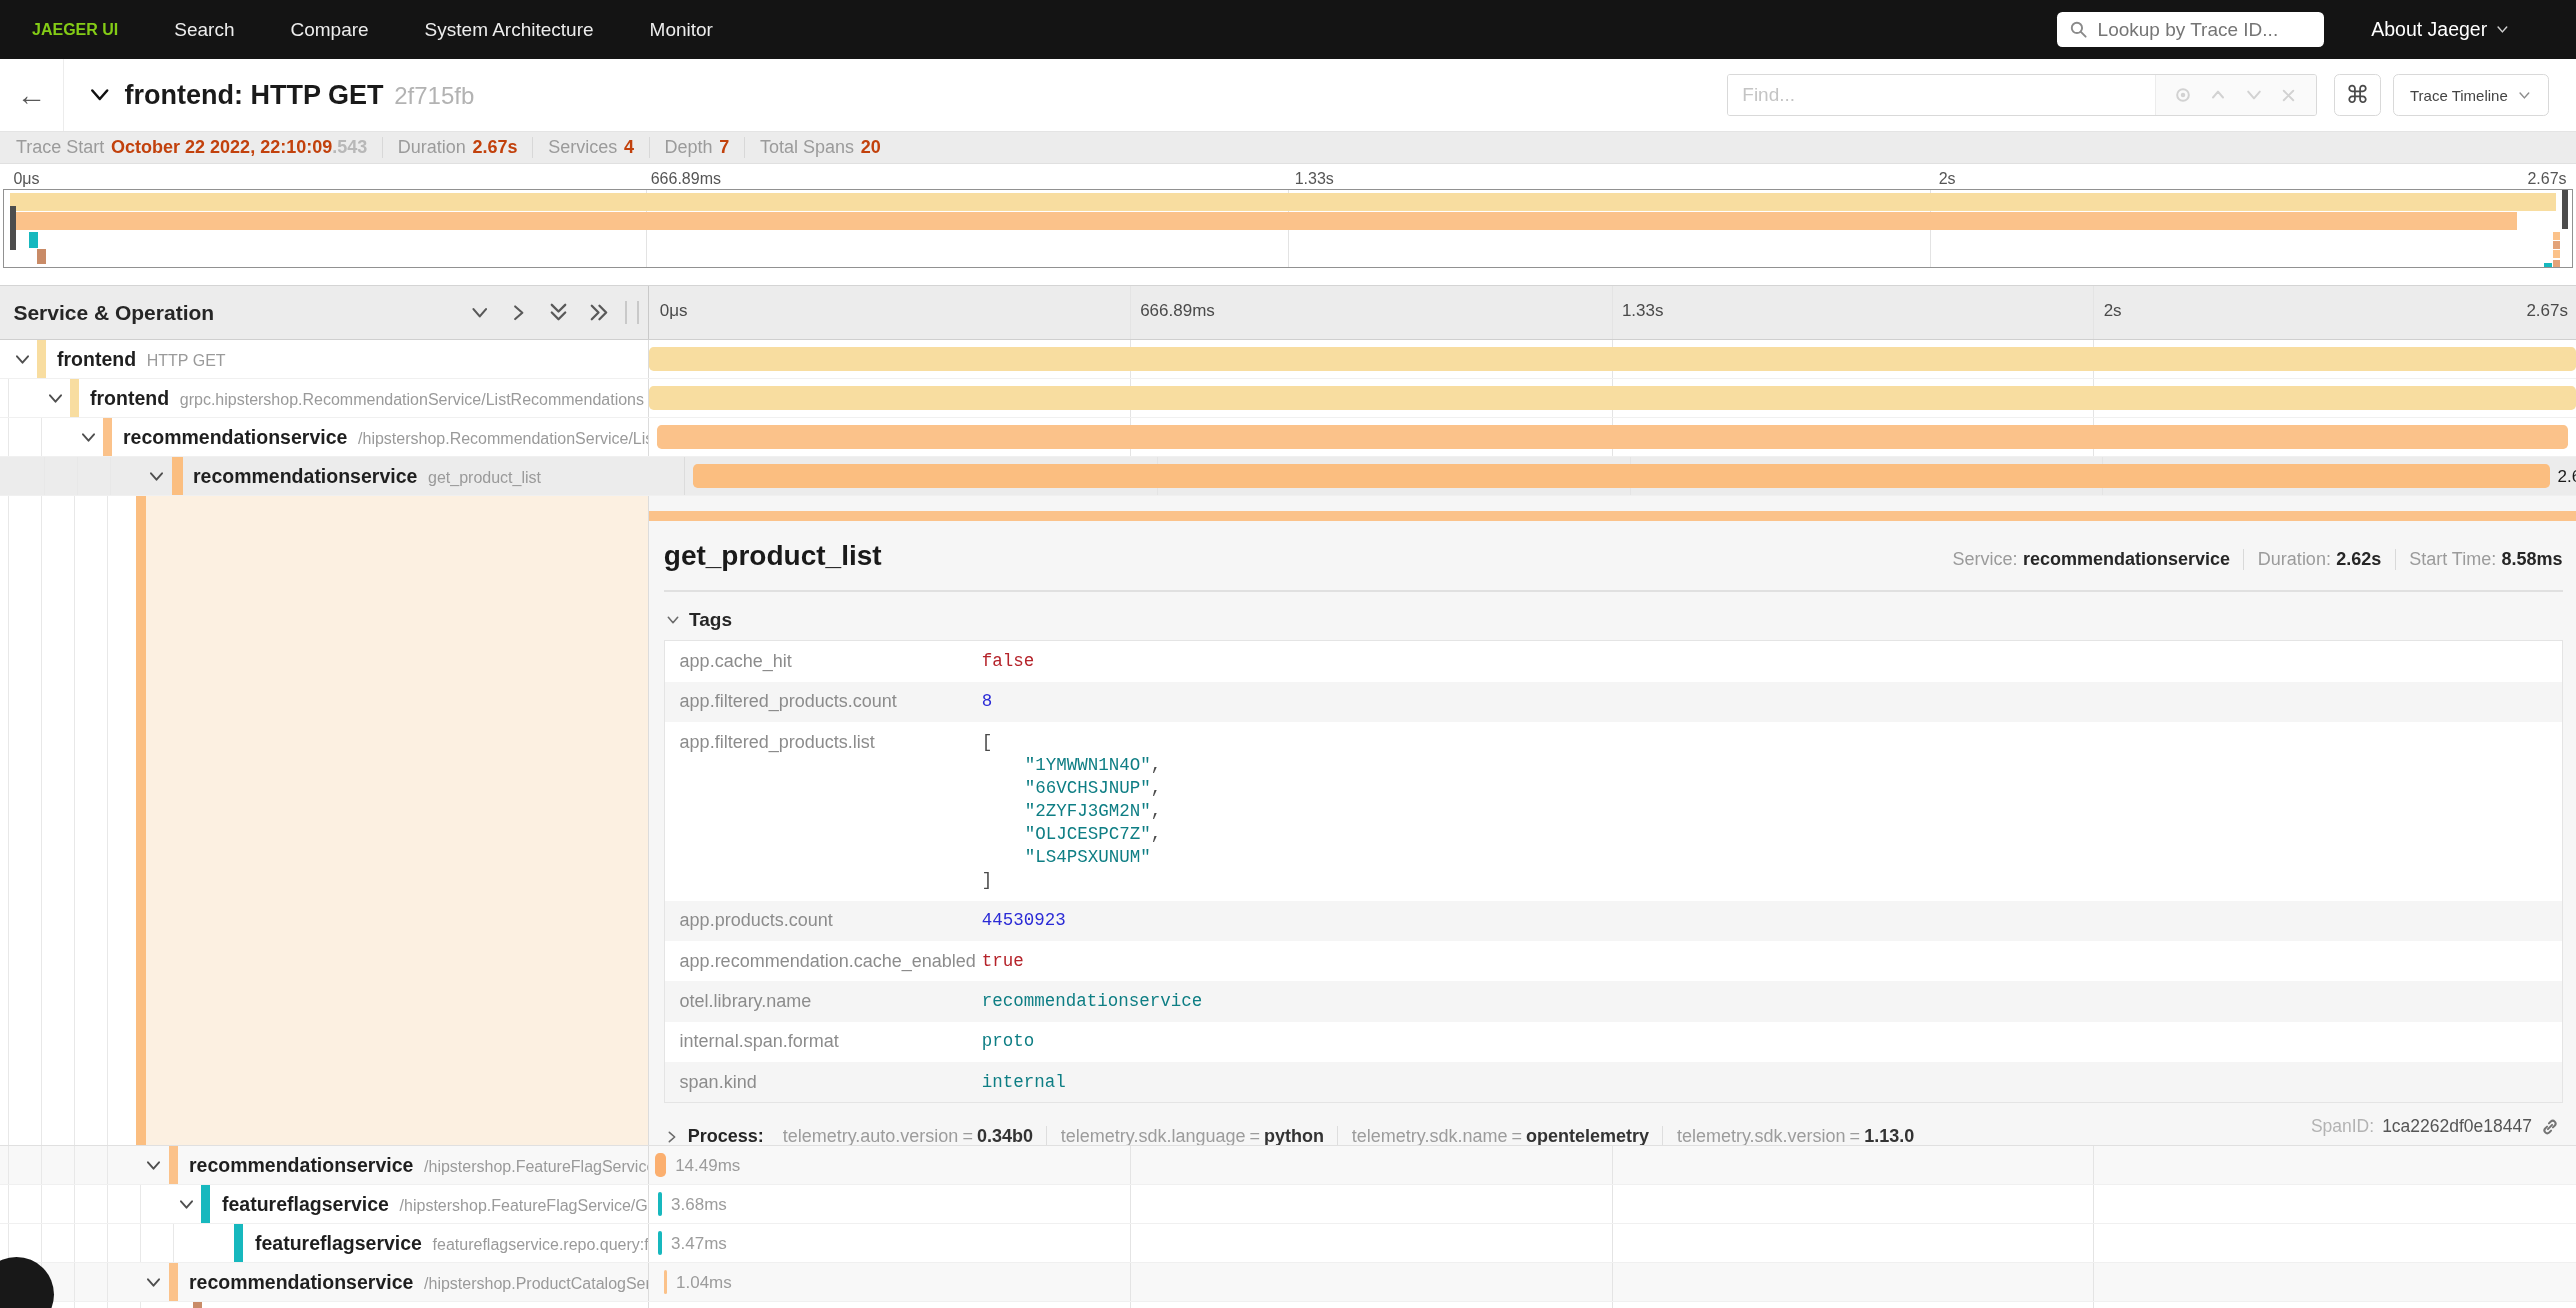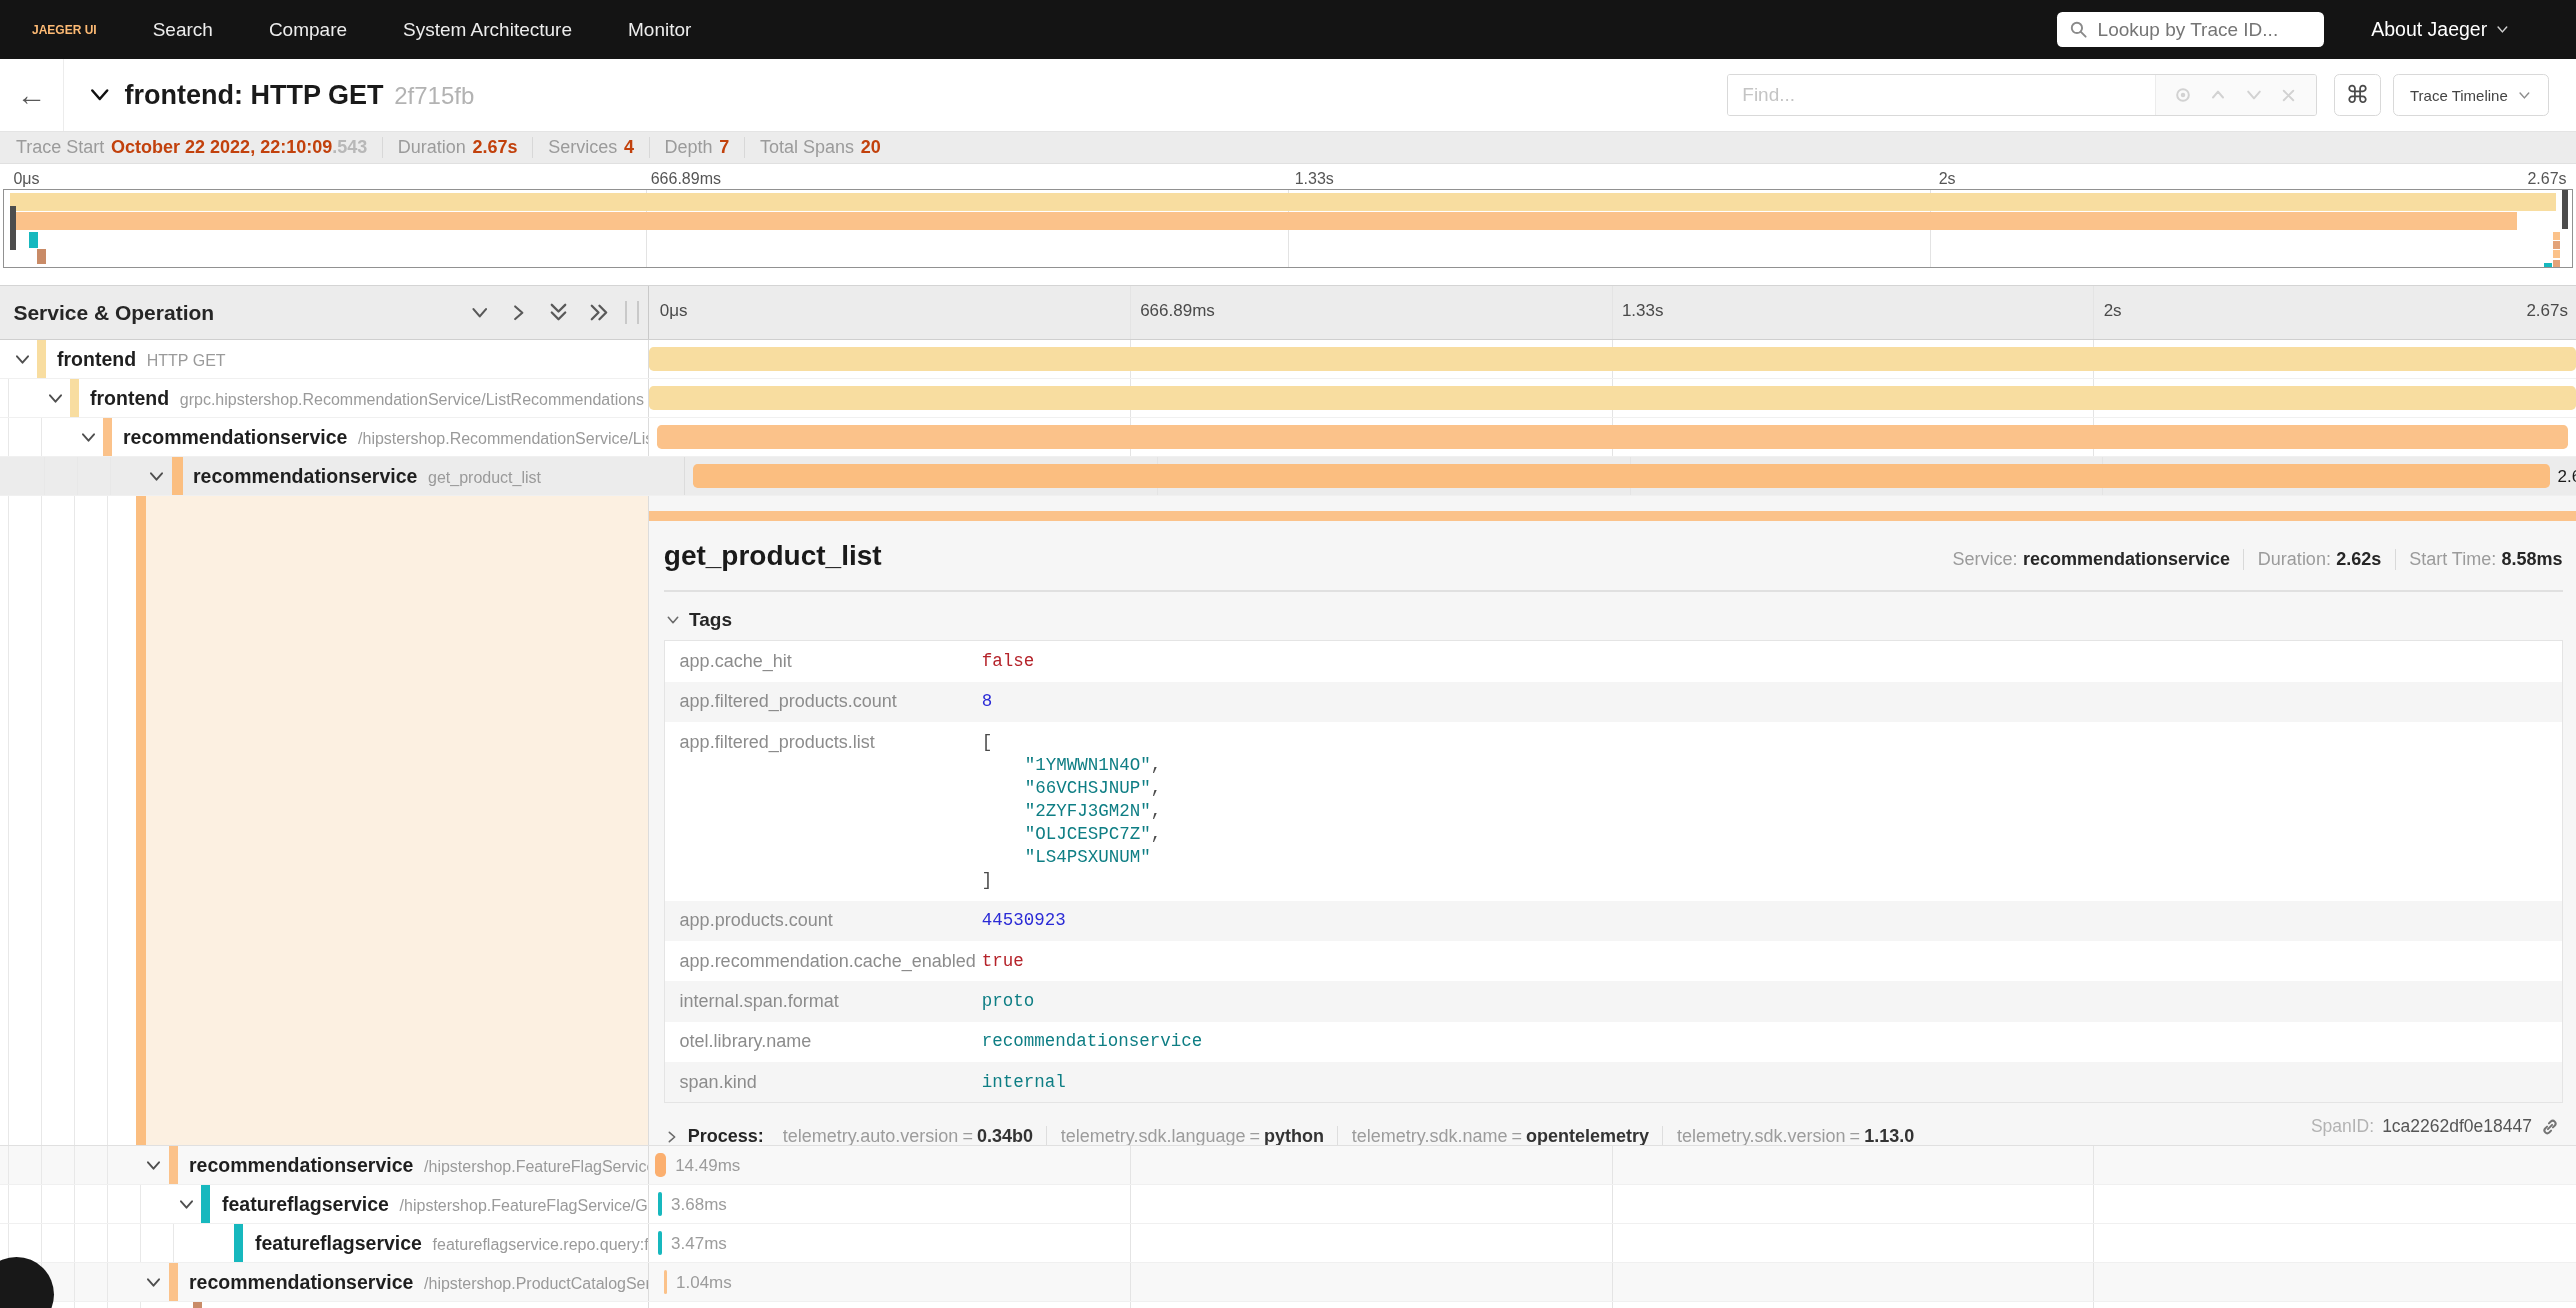--- a/index.html
+++ b/index.html
@@ -5,21 +5,21 @@
   * { margin:0; padding:0; box-sizing:border-box; }
   html,body { width:2576px; height:1308px; overflow:hidden; background:#fff;
               font-family:"Liberation Sans", sans-serif; color:#262626; }
   .app { position:relative; width:2576px; height:1308px; overflow:hidden; }
 
   svg.ic { display:inline-block; vertical-align:middle; fill:none; stroke:currentColor; stroke-width:2.4; stroke-linecap:round; stroke-linejoin:round; }
 
   
   .topnav { position:absolute; top:0; left:0; width:100%; height:59px; background:#141414;
             display:flex; align-items:center; padding:0 32px; }
-  .brand { color:#fdba74; font-weight:bold; font-size:12px; margin-right:56px; }
+  .brand { color:#84cc16; font-weight:bold; font-size:16px; margin-right:56px; }
   .nav-item { color:#ededed; font-size:19px; margin-right:56px; text-decoration:none; cursor:pointer; }
   .topnav .spacer { flex:1; }
   .lookup { width:267px; height:35px; background:#fff; border-radius:5.4px; display:flex; align-items:center;
             padding:0 12px; margin-right:47px; }
   .lookup .ph { color:#bcbcbc; font-size:19px; margin-left:9.4px; border:none; outline:none; background:transparent; width:201px; font-family:"Liberation Sans",sans-serif; }
   .lookup svg { color:#8a8a8a; }
   .about { color:#fff; font-size:19.5px; display:flex; align-items:center; gap:8px; margin-right:34px; cursor:pointer; }
   .about svg { color:#cfcfcf; }
 
   
@@ -449,26 +449,26 @@
           </div>
           <div class="trow">
             <span class="tkey">app.products.count</span>
             <span class="tval v-num">44530923</span>
           </div>
           <div class="trow">
             <span class="tkey">app.recommendation.cache_enabled</span>
             <span class="tval v-bool">true</span>
           </div>
           <div class="trow">
+            <span class="tkey">otel.library.name</span>
+            <span class="tval v-str">recommendationservice</span>
+          </div>
+          <div class="trow">
             <span class="tkey">internal.span.format</span>
             <span class="tval v-str">proto</span>
-          </div>
-          <div class="trow">
-            <span class="tkey">otel.library.name</span>
-            <span class="tval v-str">recommendationservice</span>
           </div>
           <div class="trow">
             <span class="tkey">span.kind</span>
             <span class="tval v-str">internal</span>
           </div>
         </div>
 
         <div class="proc-row">
           <span class="pchev">
               <svg class="ic" width="16" height="16" viewBox="0 0 24 24">

